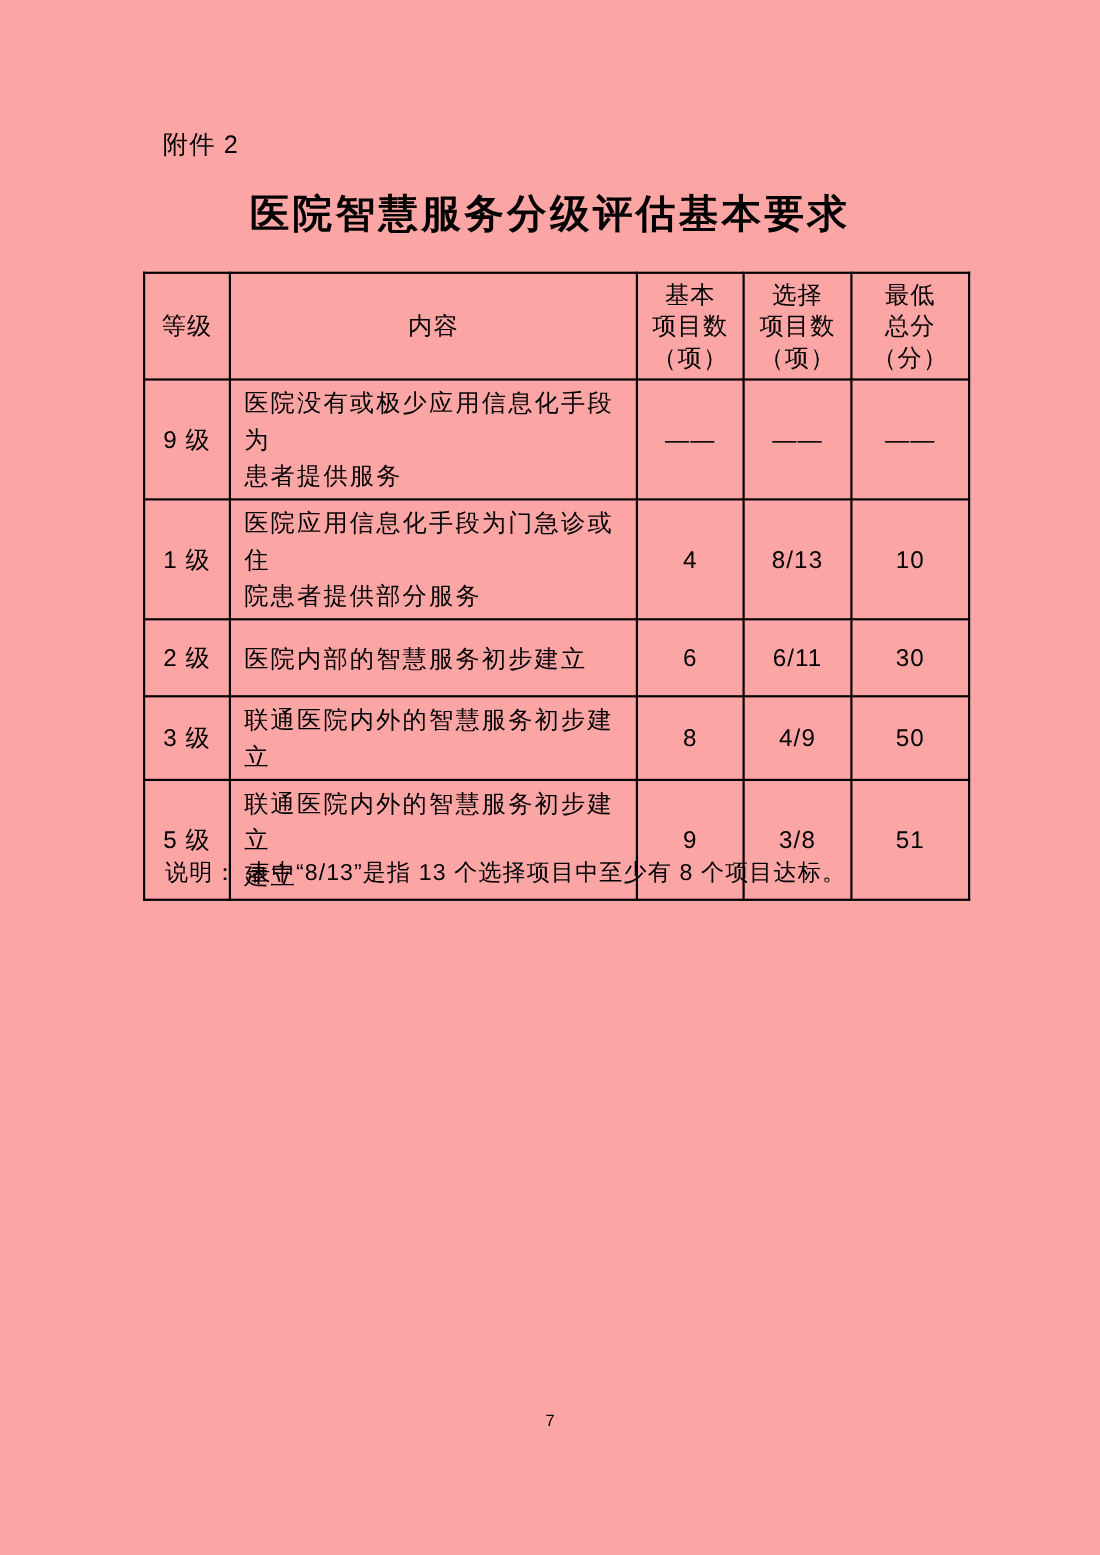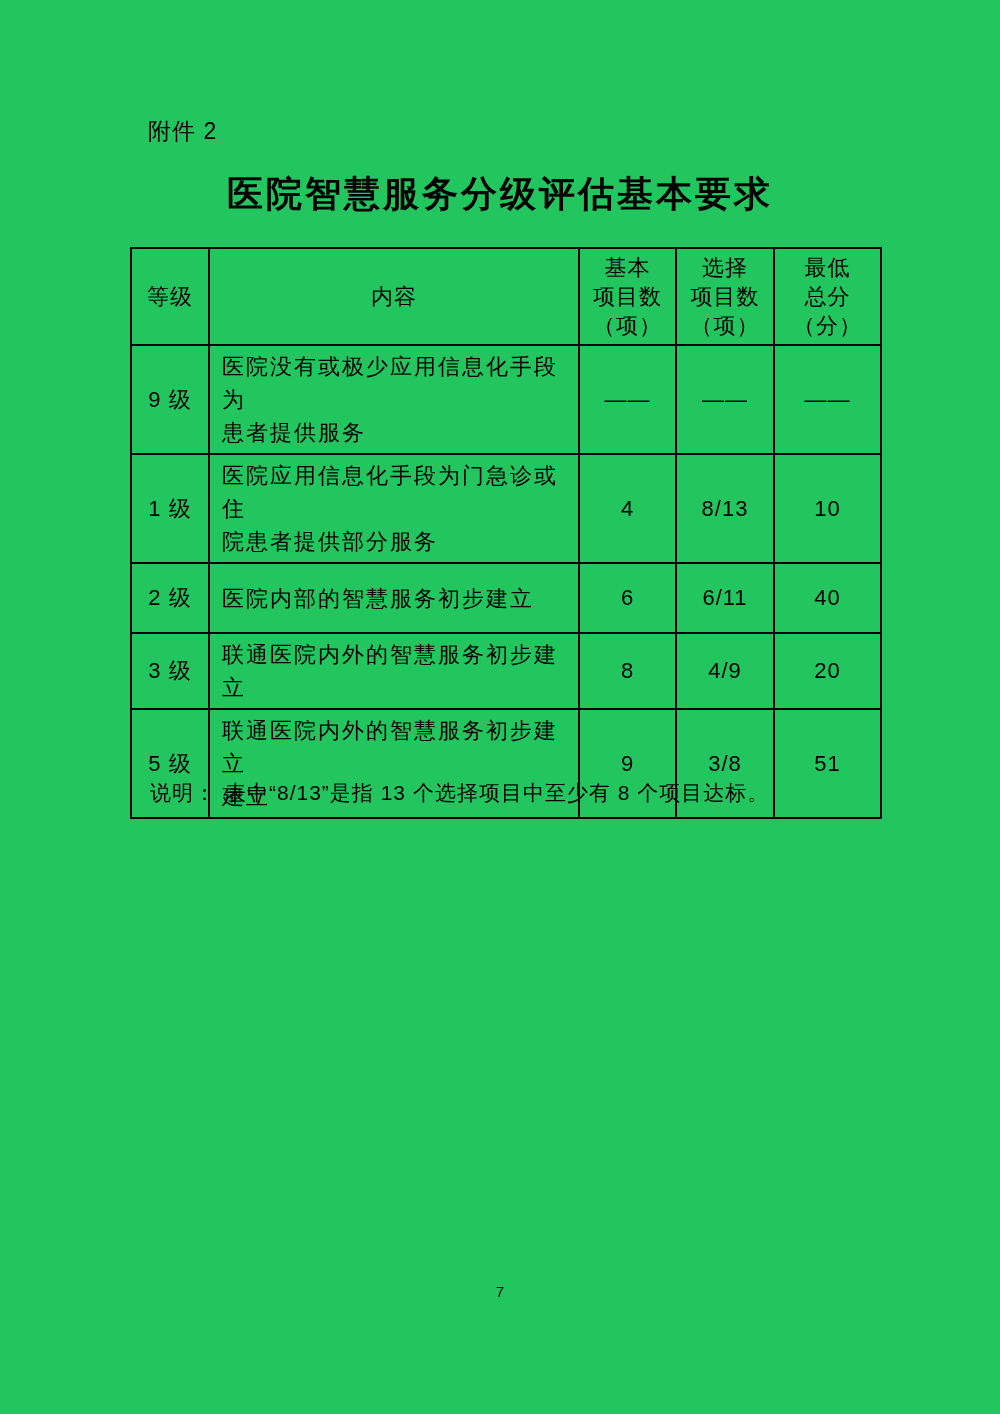--- a/index.html
+++ b/index.html
@@ -5,21 +5,21 @@
   * { margin: 0; padding: 0; box-sizing: border-box; }
   html, body { background: #ffffff; }
   body {
     width: 1000px; height: 1414px;
     font-family: "Liberation Sans", sans-serif;
     color: #000;
   }
   .page {
     position: relative;
     width: 1000px; height: 1414px;
-    background: #22c55e;
+    background: #fca5a5;
     overflow: hidden;
   }
   .attachment {
     position: absolute;
     left: 148px; top: 116px;
     font-size: 23px;
     letter-spacing: 1px;
   }
   .doc-title {
     position: absolute;
@@ -137,28 +137,28 @@
 院患者提供部分服务</td>
         <td class="num-cell">4</td>
         <td class="num-cell">8/13</td>
         <td class="num-cell">10</td>
       </tr>
       <tr>
         <td class="level-cell">2 级</td>
         <td class="content-cell">医院内部的智慧服务初步建立</td>
         <td class="num-cell">6</td>
         <td class="num-cell">6/11</td>
-        <td class="num-cell">40</td>
+        <td class="num-cell">30</td>
       </tr>
       <tr>
         <td class="level-cell">3 级</td>
         <td class="content-cell">联通医院内外的智慧服务初步建立</td>
         <td class="num-cell">8</td>
         <td class="num-cell">4/9</td>
-        <td class="num-cell">20</td>
+        <td class="num-cell">50</td>
       </tr>
       <tr>
         <td class="level-cell">5 级</td>
         <td class="content-cell">联通医院内外的智慧服务初步建立
 建立</td>
         <td class="num-cell">9</td>
         <td class="num-cell">3/8</td>
         <td class="num-cell">51</td>
       </tr>
     </tbody>

